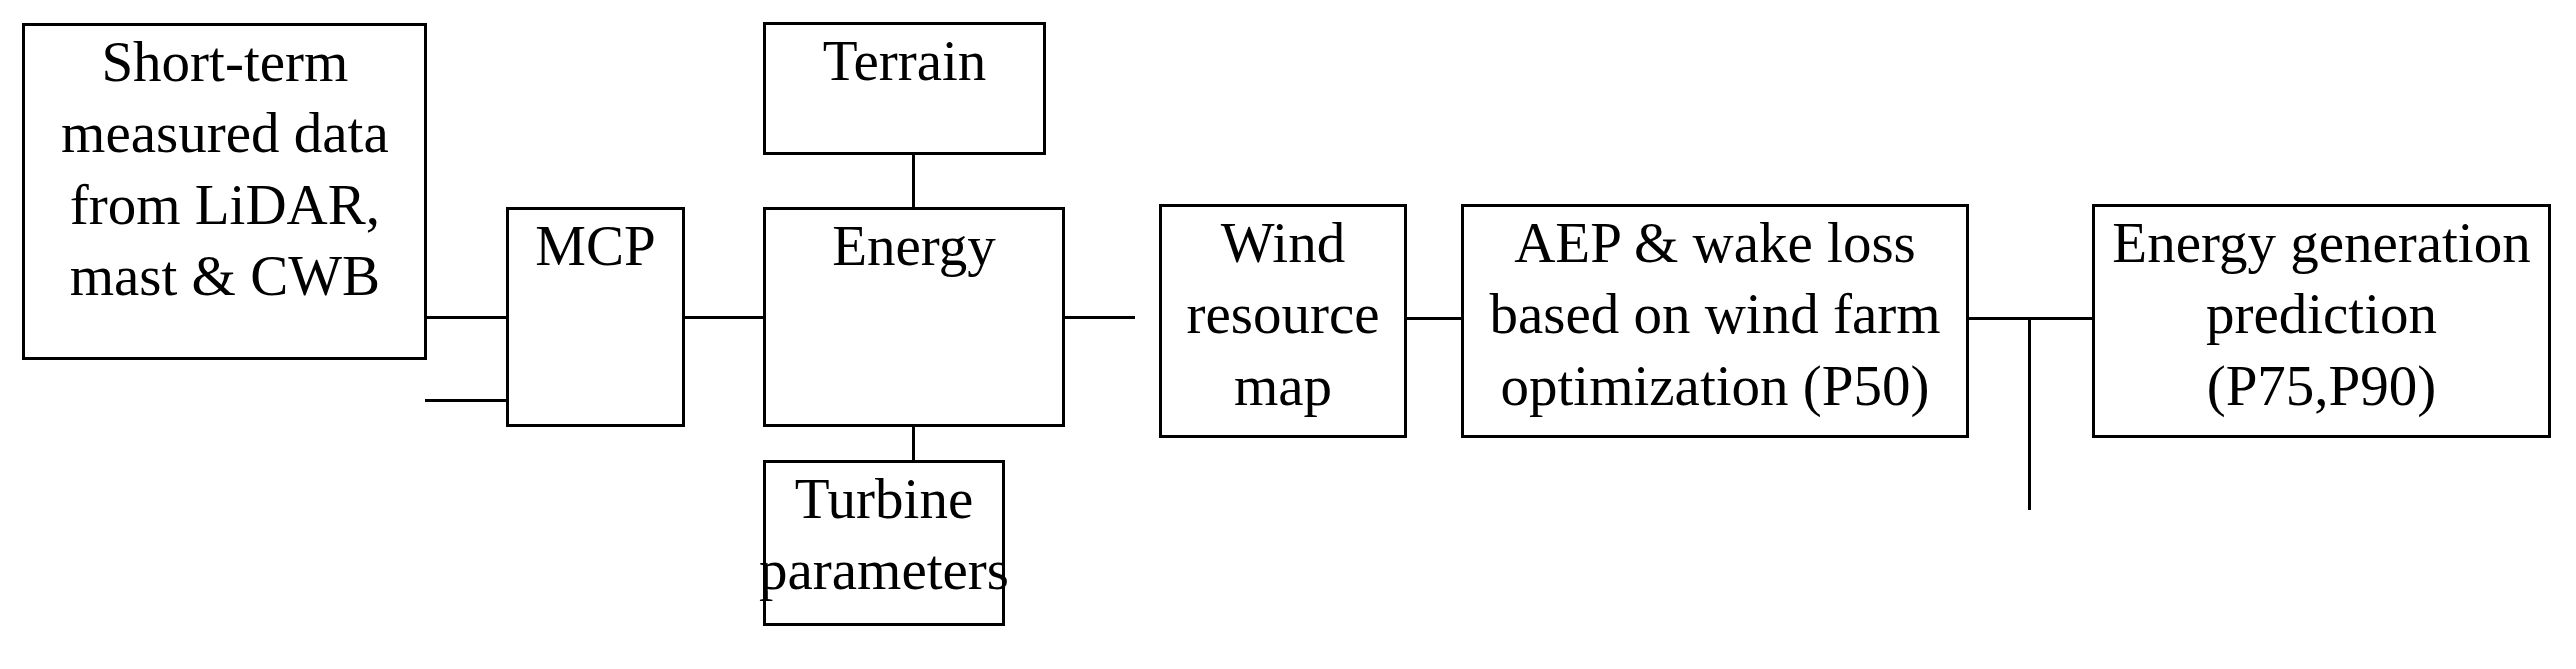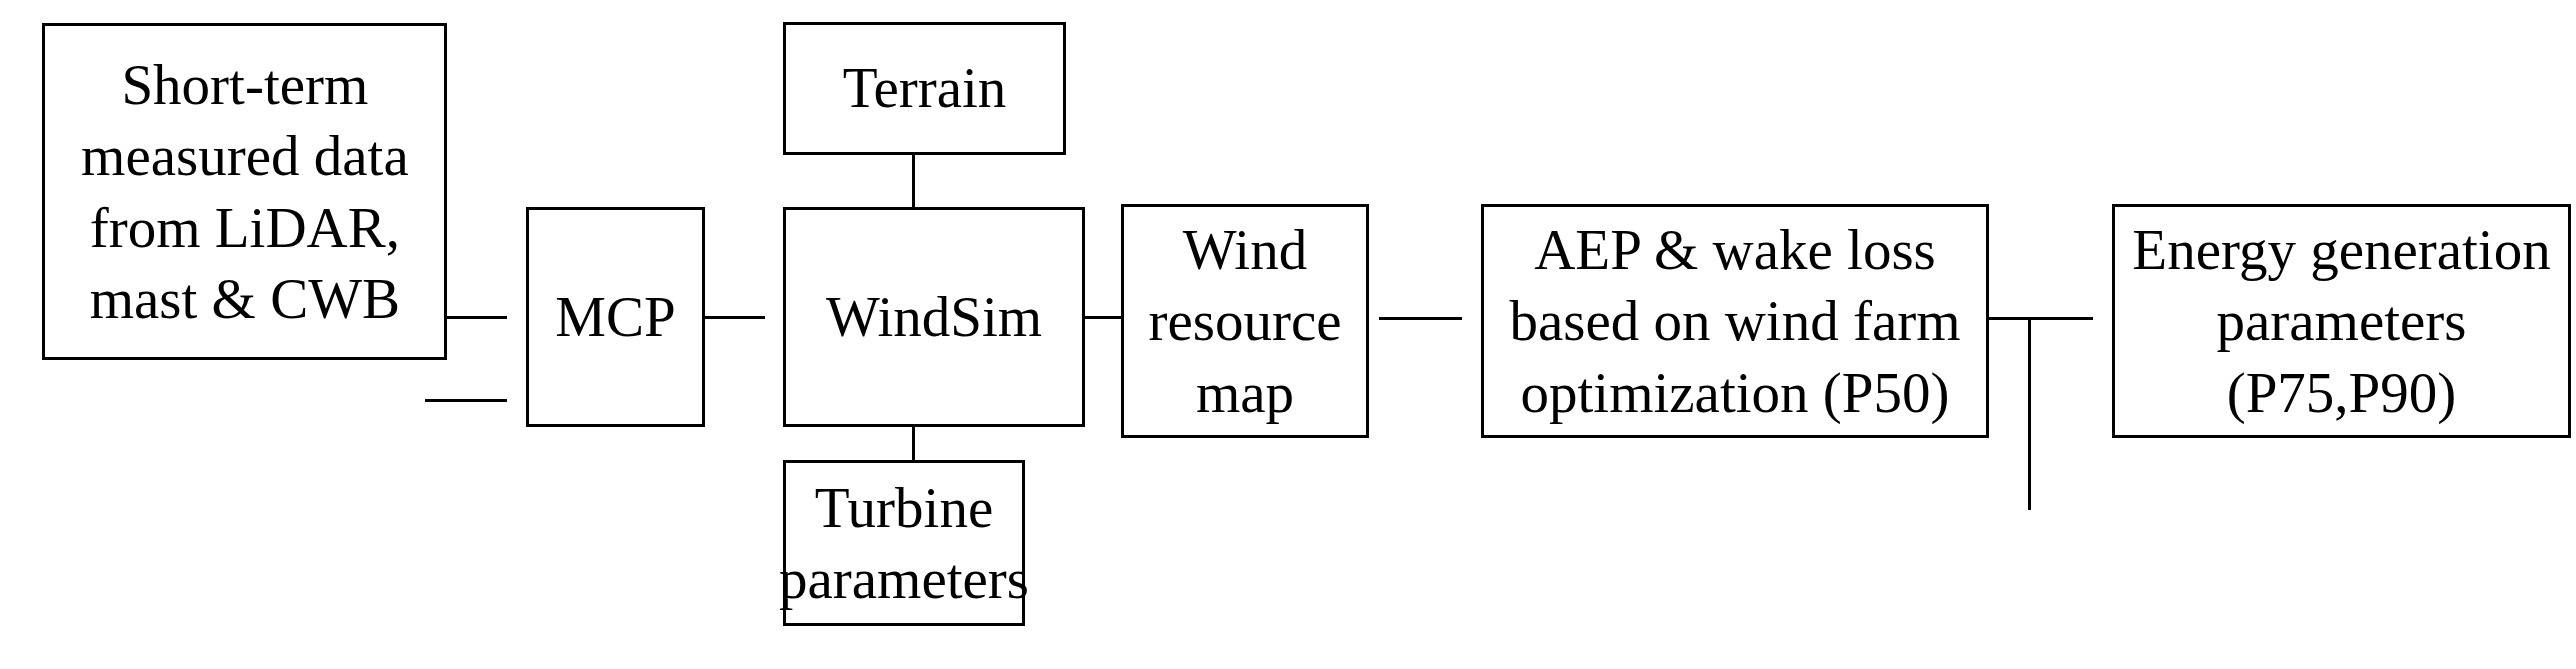--- a/index.html
+++ b/index.html
@@ -14,24 +14,22 @@
     background: #ffffff;
     font-family: "Liberation Serif", "DejaVu Serif", serif;
     overflow: hidden;
   }
   .node {
     position: absolute;
     box-sizing: border-box;
     border: 3px solid #000000;
     background: #ffffff;
     display: flex;
-    align-items: center;
     justify-content: center;
     text-align: center;
-    margin-left: 20px;
   }
   .node .label {
     white-space: pre-line;
     font-size: 57px;
     line-height: 1.25;
     color: #000000;
   }
   .edge {
     position: absolute;
     background: #000000;
@@ -58,36 +56,36 @@
 from LiDAR,
 mast &amp; CWB</span>
   </div>
   <div class="node" style="left: 506px; top: 207px; width: 179px; height: 220px;">
     <span class="label">MCP</span>
   </div>
   <div class="node" style="left: 763px; top: 21.6px; width: 283px; height: 133px;">
     <span class="label">Terrain</span>
   </div>
   <div class="node" style="left: 763px; top: 207px; width: 302px; height: 220px;">
-    <span class="label">WindSim</span>
+    <span class="label">Energy</span>
   </div>
   <div class="node" style="left: 763px; top: 460px; width: 242px; height: 166px;">
     <span class="label">Turbine
 parameters</span>
   </div>
-  <div class="node" style="left: 1101px; top: 204px; width: 248px; height: 234px;">
+  <div class="node" style="left: 1159px; top: 204px; width: 248px; height: 234px;">
     <span class="label">Wind
 resource
 map</span>
   </div>
   <div class="node" style="left: 1461px; top: 204px; width: 508px; height: 234px;">
     <span class="label">AEP &amp; wake loss
 based on wind farm
 optimization (P50)</span>
   </div>
   <div class="node" style="left: 2092px; top: 204px; width: 459px; height: 234px;">
     <span class="label">Energy generation
-parameters
+prediction
 (P75,P90)</span>
   </div>
 
 </div>
 
 
 </body></html>

